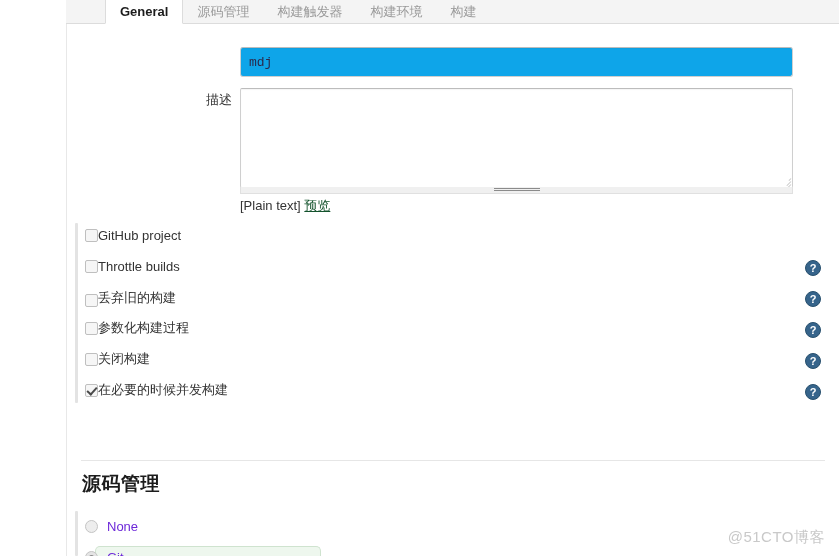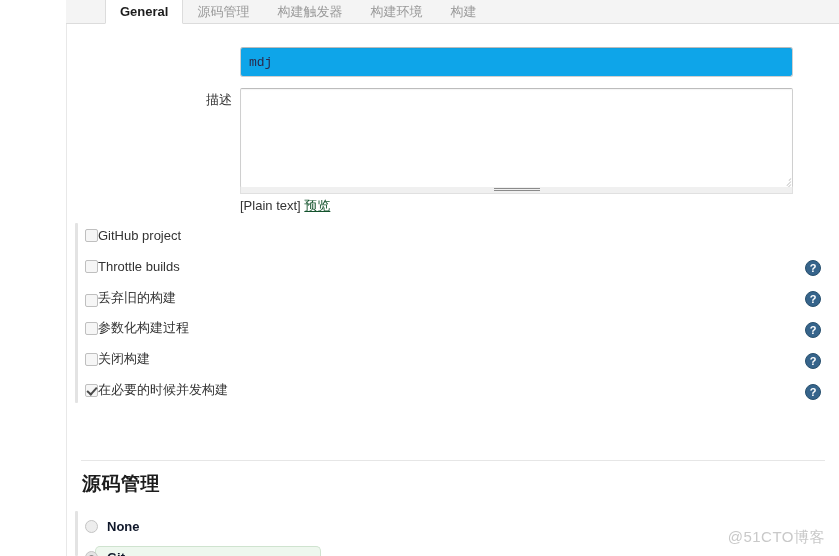--- a/index.html
+++ b/index.html
@@ -333,23 +333,22 @@
     content: "";
     position: absolute;
     left: 3px; top: 3px;
     width: 5px; height: 5px;
     border-radius: 50%;
     background: #8a8a8a;
   }
   .radio-label {
     margin-left: 9px;
     font-size: 13px;
-    color: #0f172a;
-    cursor: pointer;
-    font-weight: bold;
+    color: #6d28d9;
+    cursor: pointer;
   }
 
   .git-panel {
     position: absolute;
     left: 28px;
     width: 226px;
     height: 20px;
     box-sizing: border-box;
     background: #eef7ee;
     border: 1px solid #cfe3cf;

